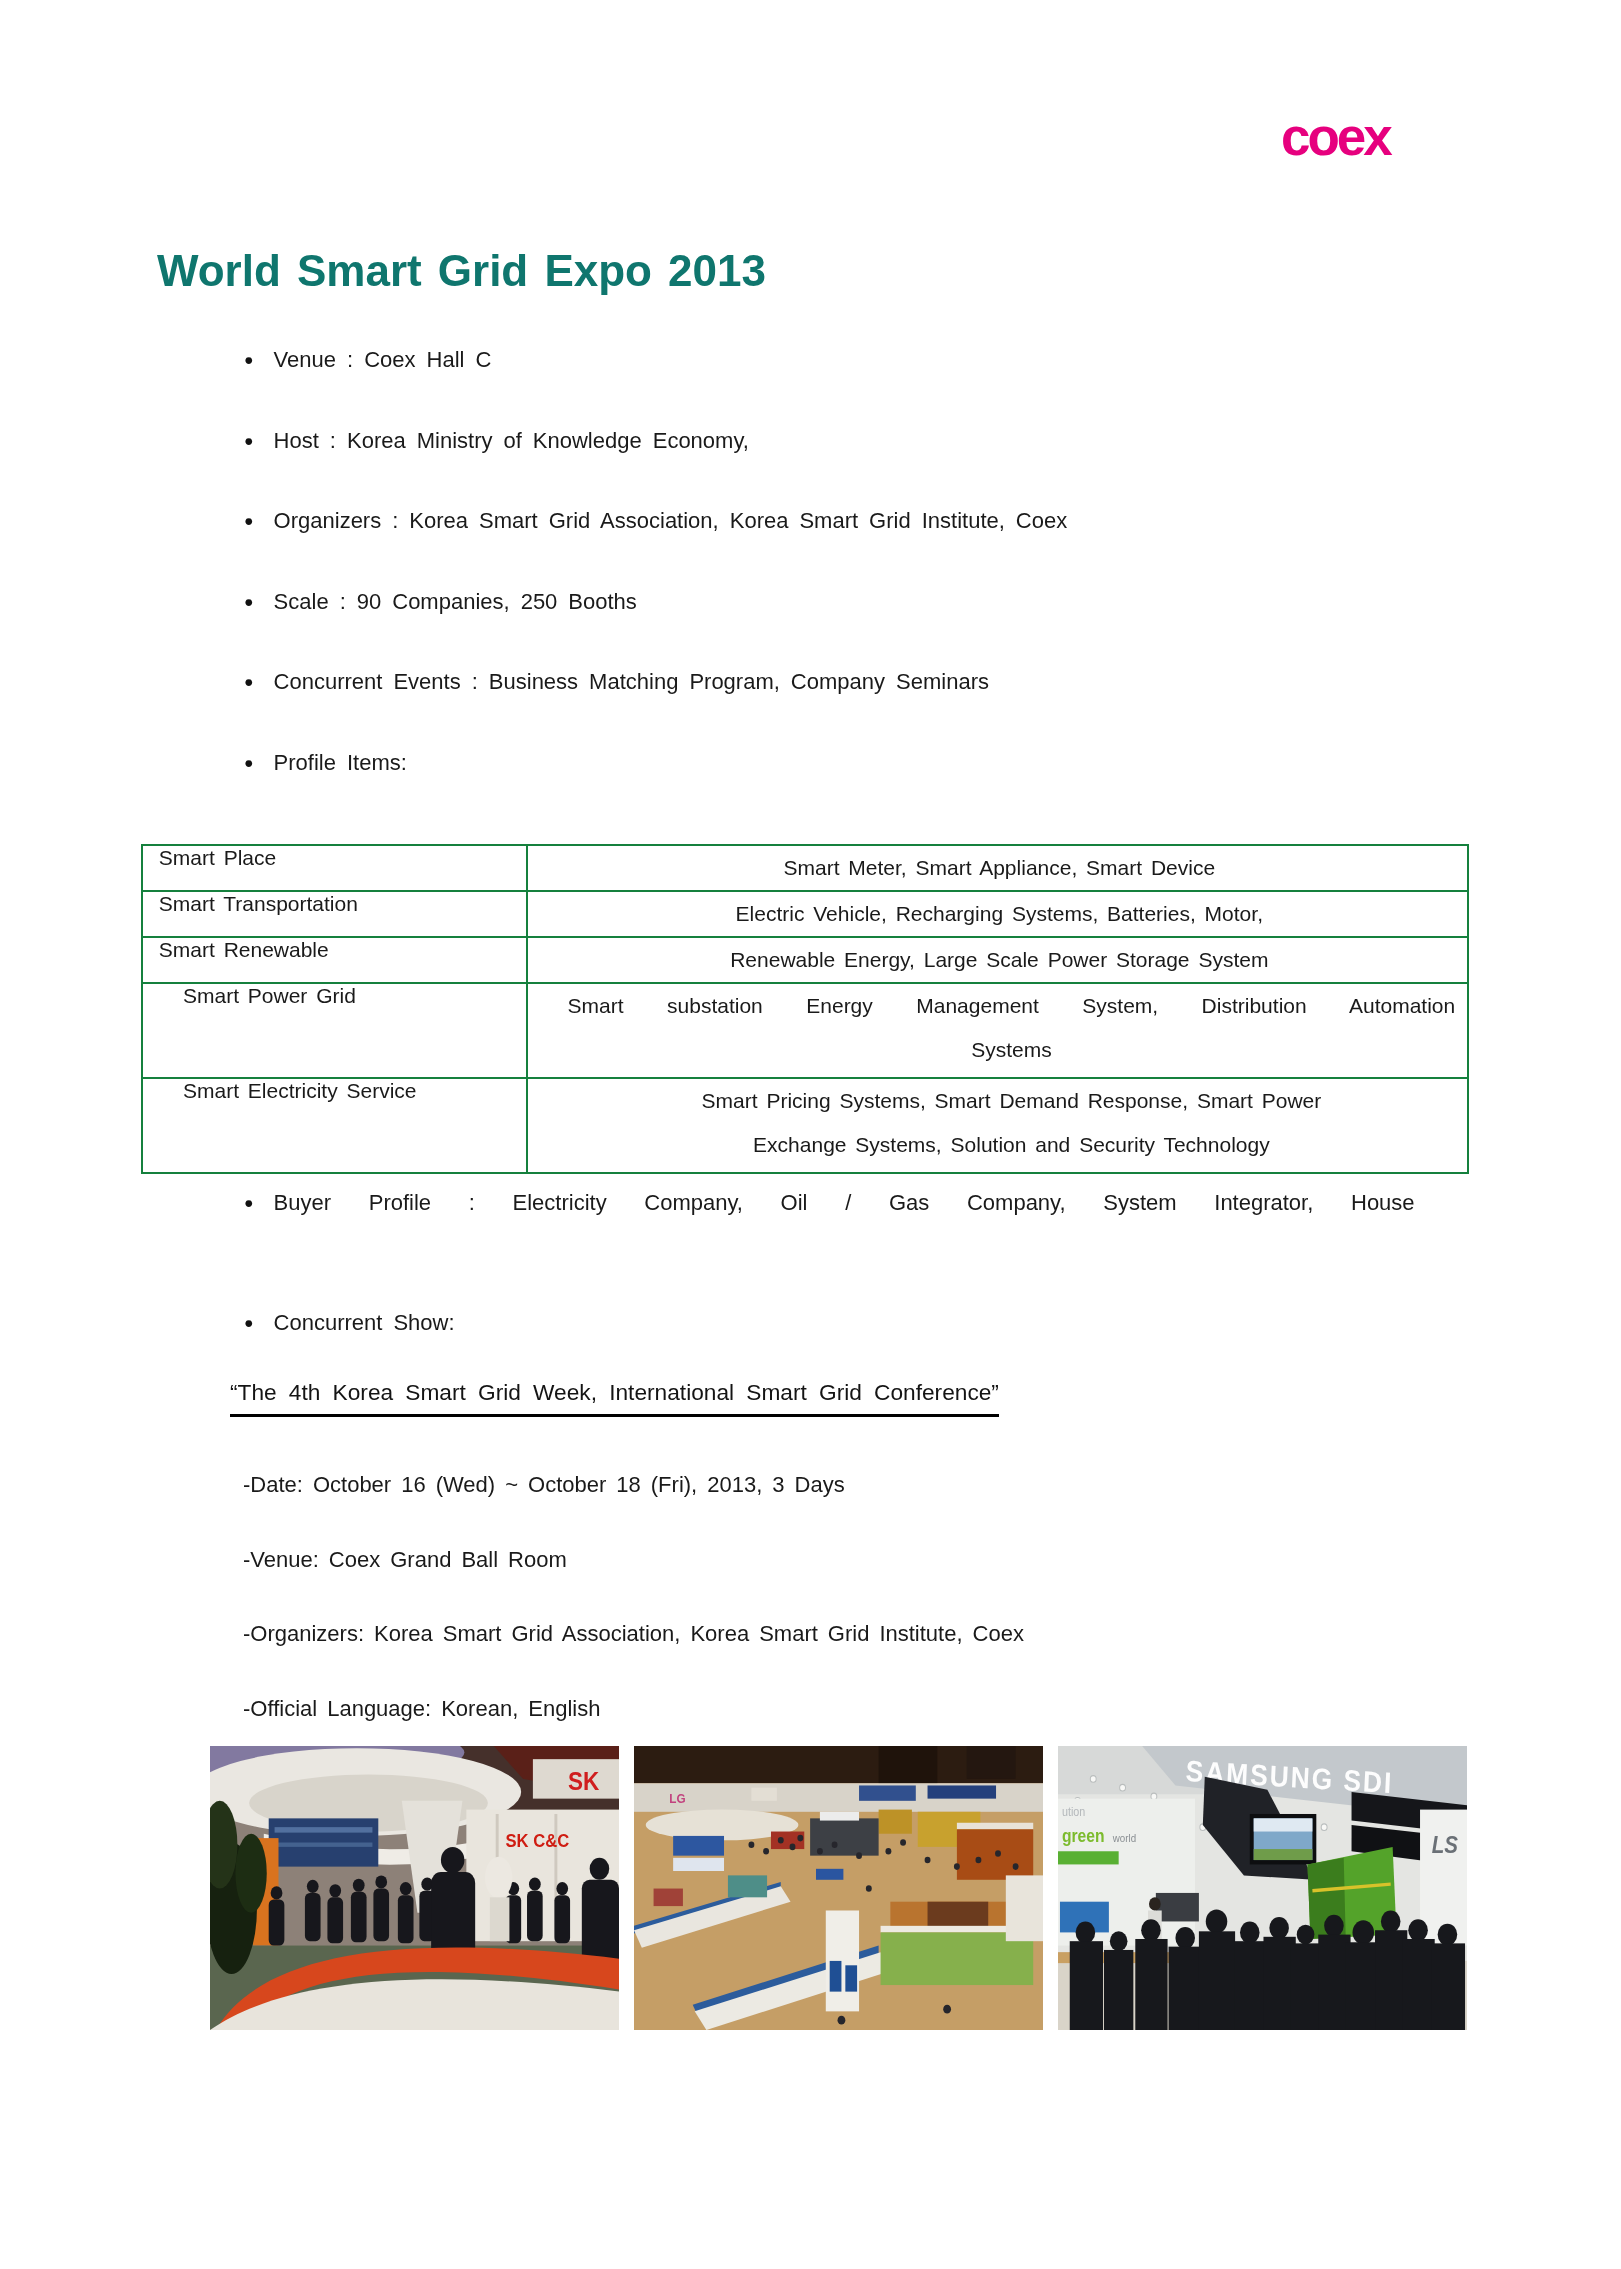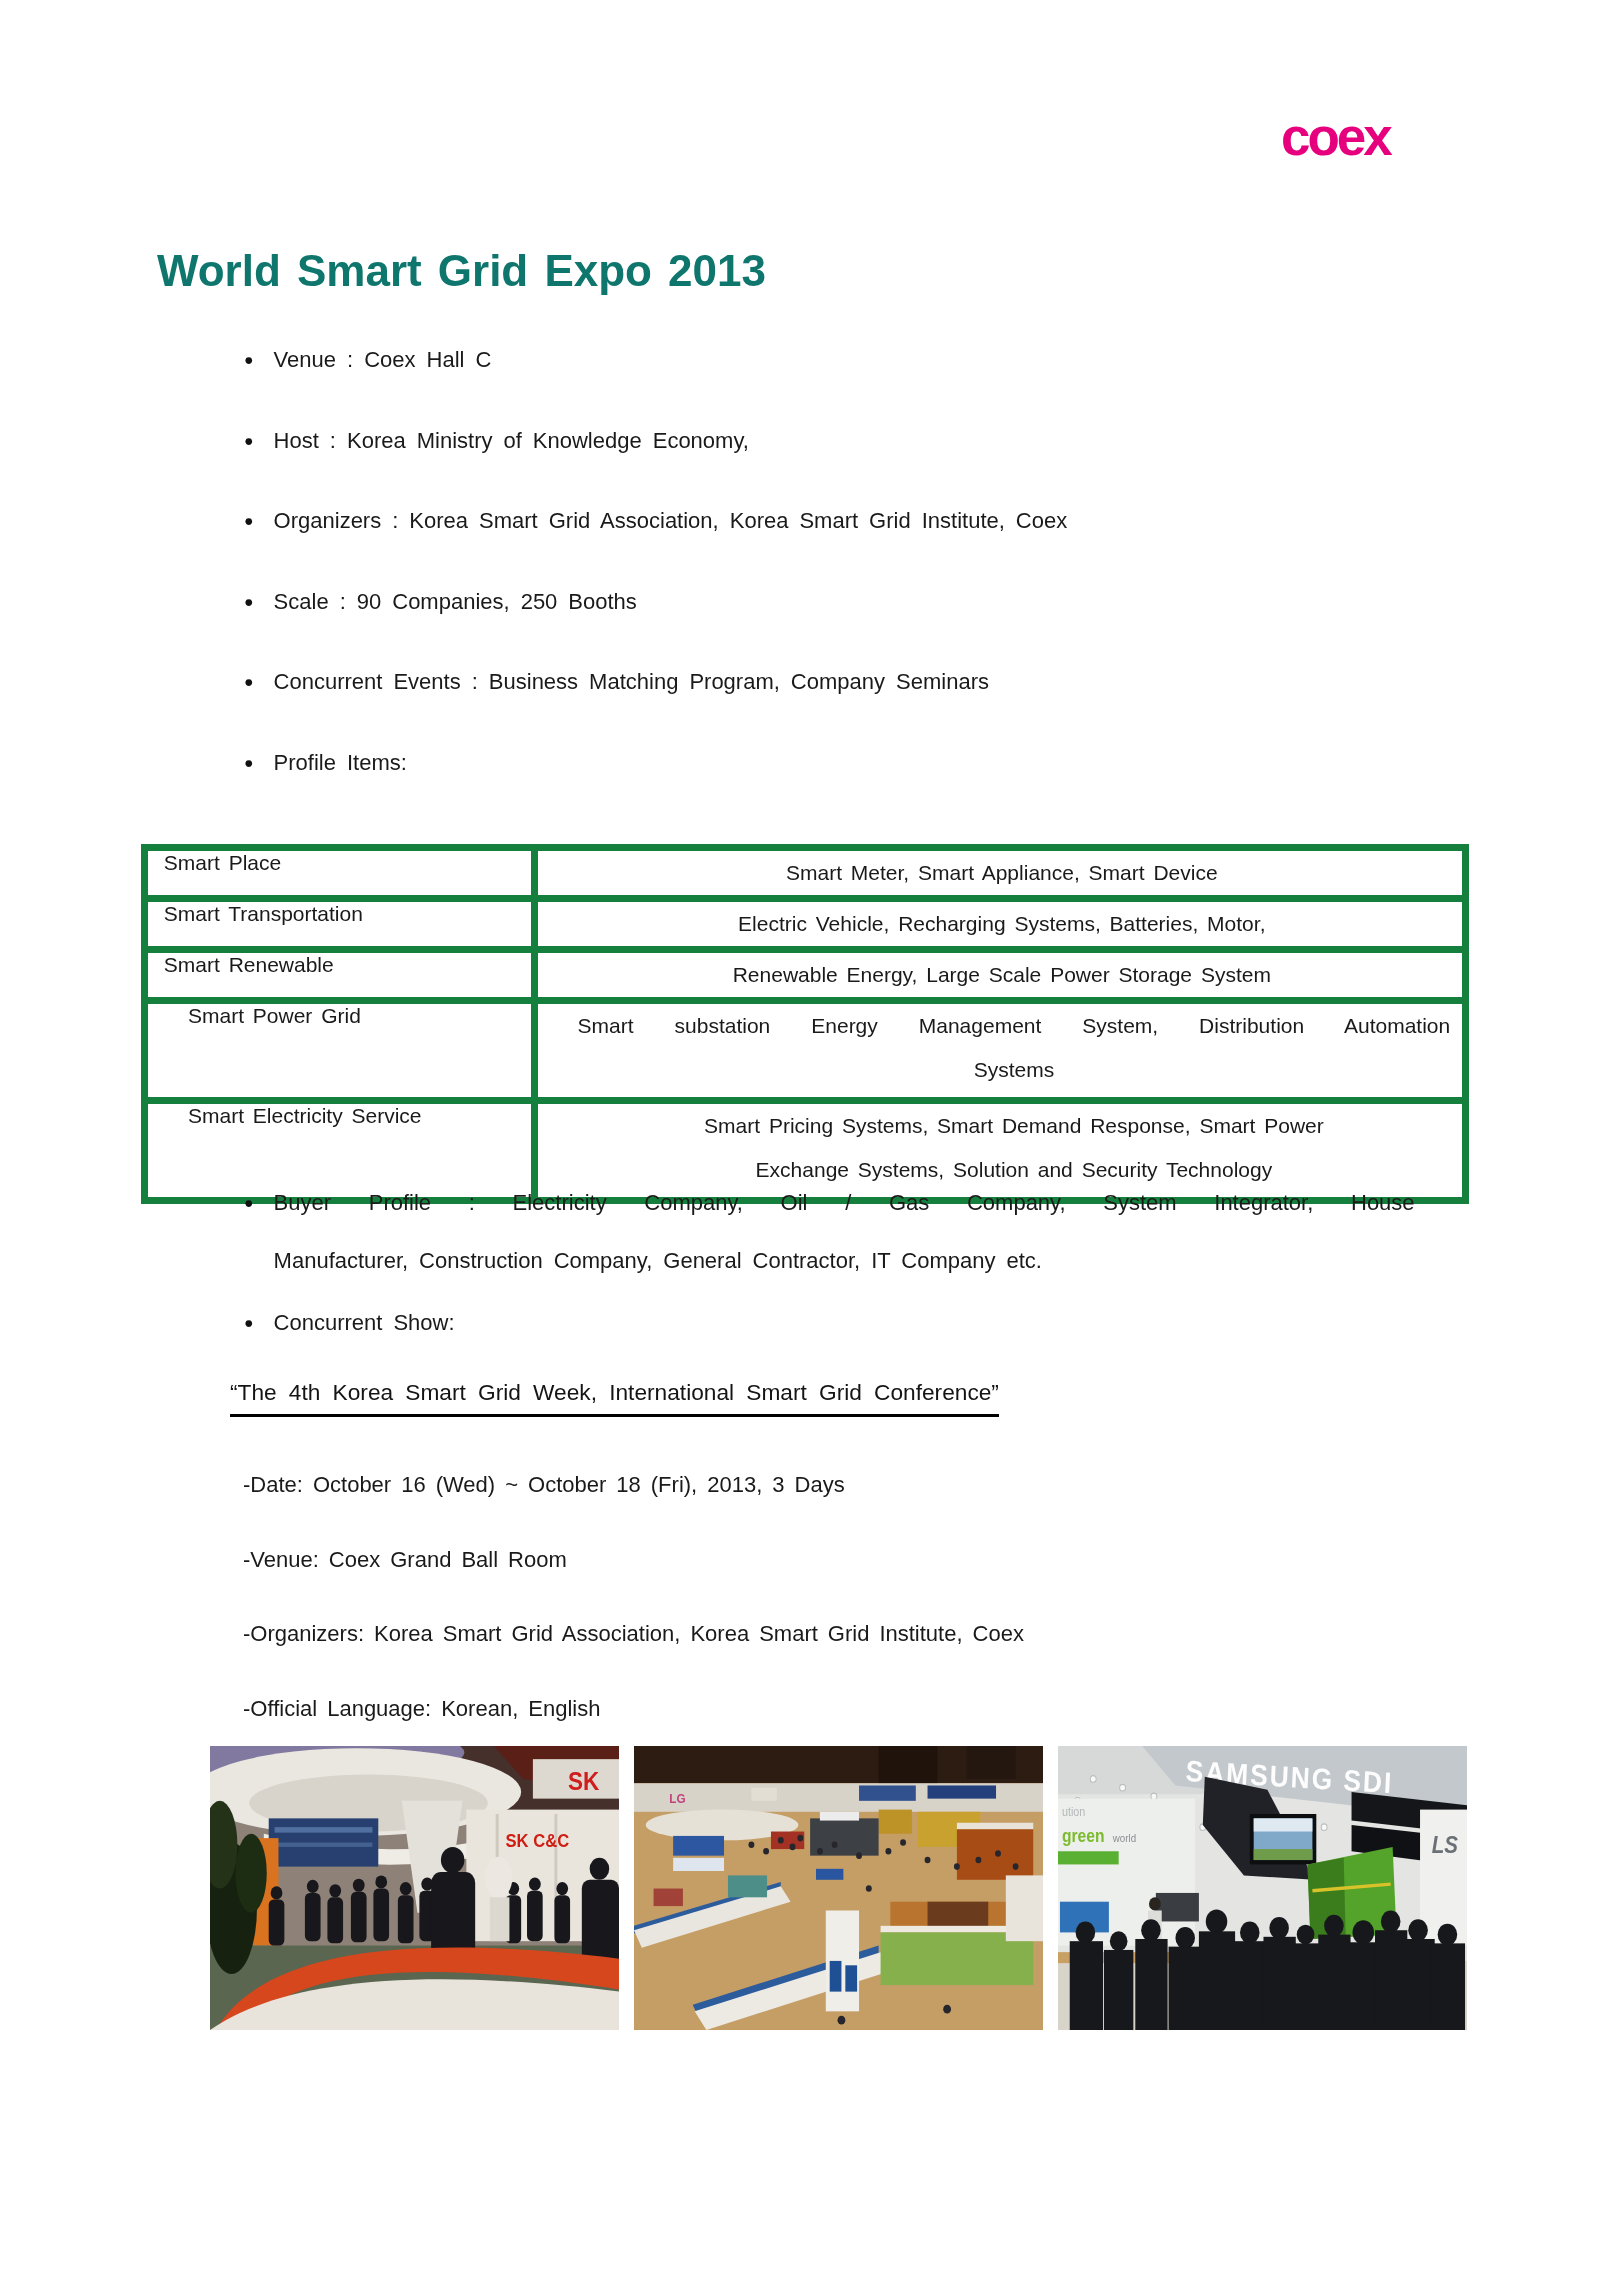--- a/index.html
+++ b/index.html
@@ -16,21 +16,21 @@
     font-size:44px;font-weight:700;color:#0f766e;letter-spacing:0px;word-spacing:3.9px;
   }
   .bullets{position:absolute;left:244px;top:347px;width:1241px;}
   .bullet-item{display:flex;margin-bottom:54px;font-size:22px;line-height:26.6px;word-spacing:4.9px;}
   .dot{flex:none;width:29.6px;font-size:15.8px;line-height:26.6px;color:#111;}
   .dot::before{content:"●";}
   .exhibit-table{
     position:absolute;left:141px;top:844px;width:1328px;
     border-collapse:collapse;font-size:21px;color:#1a1a1a;table-layout:fixed;word-spacing:3px;
   }
-  .exhibit-table td{border:7px solid #15803d;vertical-align:top;padding:0 11.8px 0 15.8px;}
+  .exhibit-table td{border:2px solid #15803d;vertical-align:top;padding:0 11.8px 0 15.8px;}
   .exhibit-table td.c1{width:355px;}
   .exhibit-table tr.single td{height:44px;}
   .exhibit-table tr.double td{height:93px;padding-left:40px;}
   .exhibit-table .ln{line-height:44px;white-space:nowrap;text-align:center;}
   .stretch{text-align:justify;text-align-last:justify;white-space:normal !important;}
   .buyer{position:absolute;left:244px;top:1174px;display:flex;font-size:22px;}
   .buyer .dot{line-height:58px;}
   .buyer-text{width:1141px;}
   .buyer-text .ln{line-height:58px;word-spacing:4.9px;}
   .concurrent{position:absolute;left:244px;top:1310px;display:flex;font-size:22px;line-height:26.6px;word-spacing:4.9px;}
@@ -115,21 +115,20 @@
         <div class="ln">Exchange Systems, Solution and Security Technology</div>
       </td>
     </tr>
   </tbody>
     </table>
 
   <div class="buyer">
     <span class="dot"></span>
     <div class="buyer-text">
       <div class="ln stretch">Buyer Profile : Electricity Company, Oil / Gas Company, System Integrator, House</div>
-      <div class="ln">Manufacturer, Construction Company, General Contractor, IT Company etc.</div>
     </div>
   </div>
 
   <div class="concurrent">
     <span class="dot"></span>
     <span>Concurrent Show:</span>
   </div>
 
   <div class="show-heading">“The 4th Korea Smart Grid Week, International Smart Grid Conference”</div>
 

